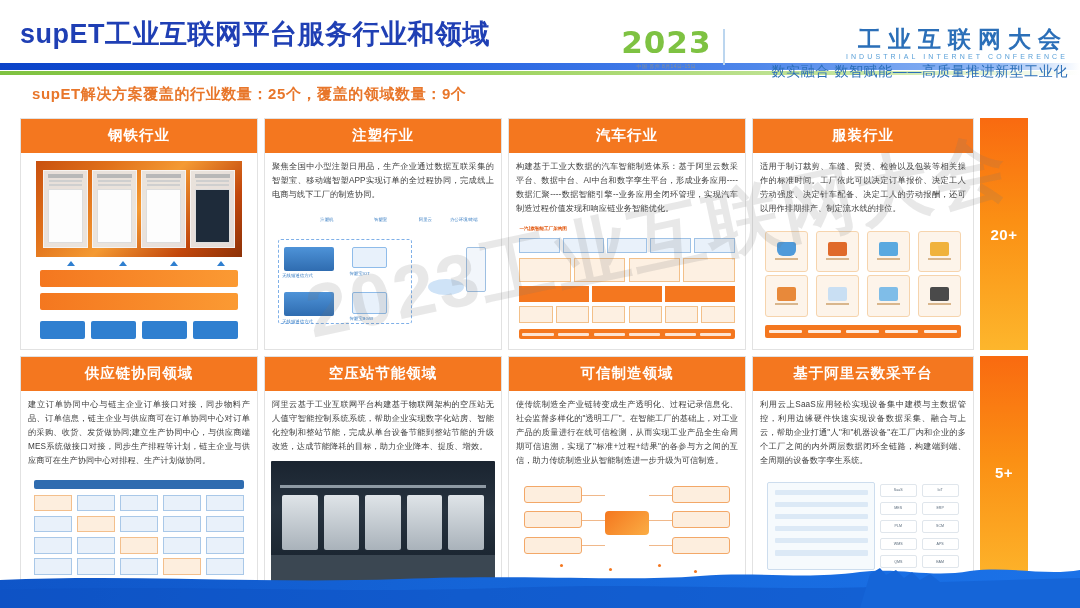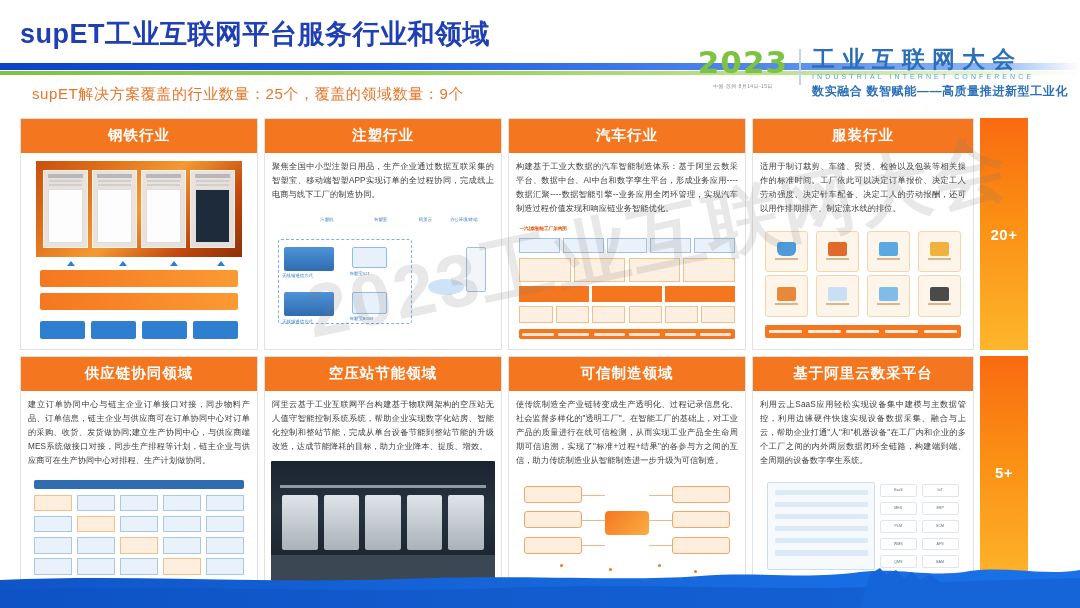--- a/index.html
+++ b/index.html
@@ -21,51 +21,51 @@
     position:absolute; left:0; top:63px; width:1080px; height:7px;
     background:linear-gradient(90deg,#0b43c8 0%,#1b5ae0 35%,#4f87ea 70%,#8fb6f4 92%,#ffffff 100%);
   }
   .rule-green {
     position:absolute; left:0; top:71px; width:1080px; height:4px;
     background:linear-gradient(90deg,#7fc241 0%,#9ed35e 45%,#c7e6a0 80%,#ffffff 100%);
   }
 
   
   .logo-wrap {
-    position:absolute; right:12px; top:47px;
+    position:absolute; right:12px; top:27px;
     display:flex; align-items:flex-start; gap:11px;
   }
   .logo-year-col { text-align:center; }
   .logo-year {
     font-size:31px; font-weight:bold; letter-spacing:1px;
     color:#7ec242; line-height:1; font-family:"DejaVu Sans",sans-serif;
   }
   .logo-year-sub {
     font-size:5px; color:#8a8f93; letter-spacing:0.4px;
     margin-top:5px; white-space:nowrap;
   }
   .logo-divider { width:2px; height:36px; background:#bcd6ef; margin-top:2px; }
-  .logo-main-col { text-align:left; }
+  .logo-main-col { text-align:right;margin-left:36px; }
   .logo-cn {
     font-size:23px; font-weight:bold; color:#2b6fb8;
     letter-spacing:7px; line-height:1.05; white-space:nowrap;
   }
   .logo-en {
     font-size:7px; color:#5aa0d8; letter-spacing:3.1px;
     margin-top:2px; white-space:nowrap;
   }
   .logo-slogan {
-    font-size:12px; color:#2b6fb8; letter-spacing:0.6px;
-    margin-top:3px; white-space:nowrap; font-weight:bold;
+    font-size:14px; color:#2b6fb8; letter-spacing:0.6px;
+    margin-top:3px; white-space:nowrap; font-weight:normal;
   }
 
   
   .subtitle {
     position:absolute; left:32px; top:85px;
-    font-size:15px; font-weight:normal; color:#e8762a;
+    font-size:15px; font-weight:bold; color:#e8762a;
     letter-spacing:0.6px; white-space:nowrap;
   }
 
   
   .grid {
     position:absolute; left:20px; top:118px;
     width:1040px;
     display:grid;
     grid-template-columns:238px 238px 238px 222px 48px;
     grid-template-rows:232px 232px;

